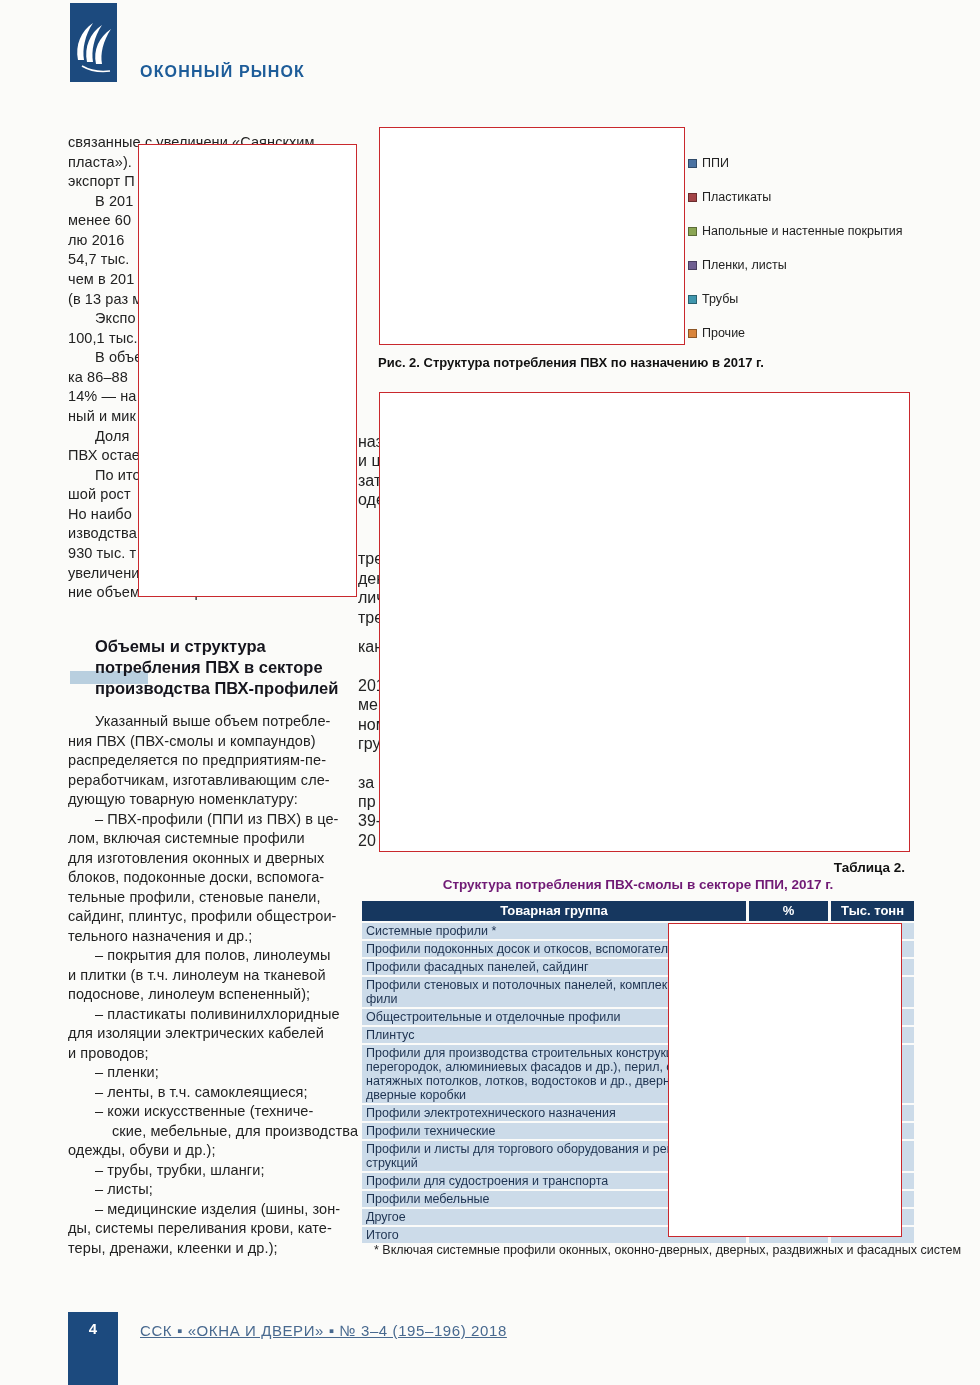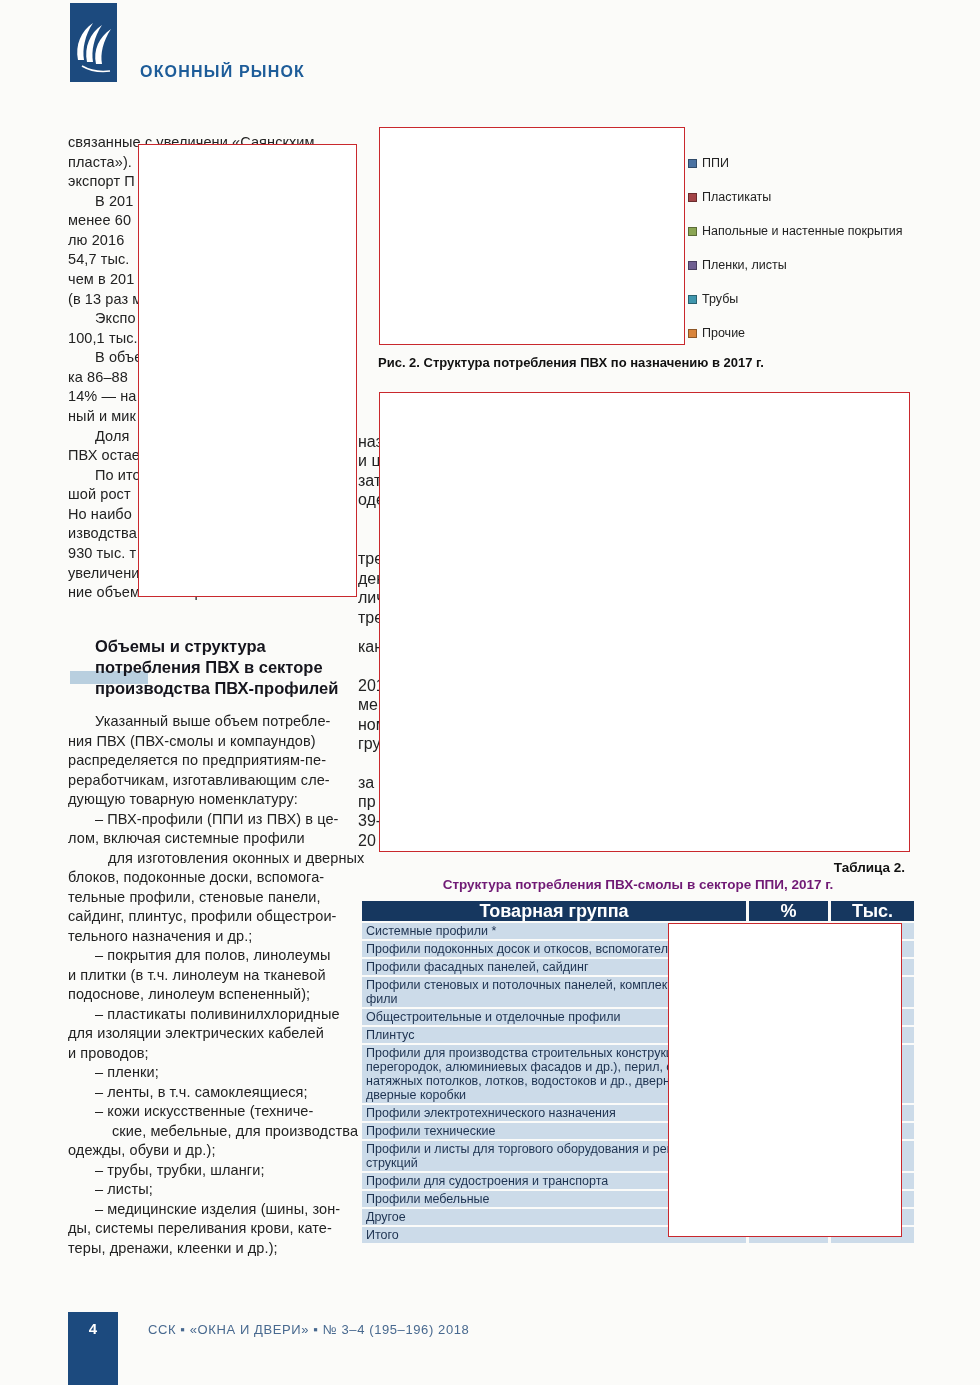--- a/index.html
+++ b/index.html
@@ -41,42 +41,42 @@
   .fig-caption{position:absolute; left:378px; top:355px; width:460px; z-index:2;
     font-size:13px; font-weight:bold; color:#111;}
   
   .table-label{position:absolute; left:705px; top:860px; width:200px; text-align:right;
     font-size:13.5px; font-weight:bold; color:#111; z-index:2;}
   .table-title{position:absolute; left:362px; top:877px; width:552px; text-align:center;
     font-size:13.5px; font-weight:bold; color:#701a75; z-index:2;}
   .table{position:absolute; left:362px; top:901px; width:552px; z-index:1;}
   .thead,.trow{display:grid; grid-template-columns:384px 79px 83px; column-gap:3px;}
   .thead{margin-bottom:2px;}
-  .thead > div{background:#16375f; color:#fff; font-weight:bold; font-size:18px;
+  .thead > div{background:#16375f; color:#fff; font-weight:bold; font-size:13px;
     height:20px; line-height:20px; text-align:center;}
   .trow{margin-bottom:2px;}
   .trow > div{background:#ccdbe9;}
   .trow .c1{padding:1px 0 1px 4px; font-size:12.5px; line-height:14px; color:#1d3250;
     white-space:nowrap; overflow:hidden;}
   .table-footnote{position:absolute; left:374px; top:1243px; width:580px; z-index:2;
     font-size:12.5px; color:#222; white-space:nowrap;}
   
   .mask{position:absolute; background:#ffffff; border:1.5px solid #c9282d;
     box-sizing:border-box; z-index:5;}
   #mask-a{left:138px; top:144px; width:219px; height:453px;}
   #mask-b{left:379px; top:127px; width:306px; height:218px;}
   #mask-c{left:379px; top:392px; width:531px; height:460px;}
   #mask-d{left:668px; top:923px; width:234px; height:314px;}
   
   .footer-square{position:absolute; left:68px; top:1312px; width:50px; height:73px;
     background:#1c4a7e; z-index:2;}
   .footer-page{color:#fff; font-size:15px; font-weight:bold; text-align:center;
     margin-top:8px;}
-  .footer-text{position:absolute; left:148px; top:1322px; font-size:13px;
-    letter-spacing:0.6px; color:#48698f; z-index:2; white-space:nowrap;}
+  .footer-text{position:absolute; left:140px; top:1322px; font-size:15px;
+    letter-spacing:0.6px; color:#48698f; z-index:2; white-space:nowrap;text-decoration:underline;}
 </style>
 </head>
 <body>
 
 <div id="page">
 
   <div class="logo">
     <svg width="47" height="79" viewBox="0 0 47 79">
       <rect width="47" height="79" fill="#1c4a7e"></rect>
       <path d="M8 57 C5 42 11 28 23 20 C15 32 12 46 14 57 Z" fill="#ffffff"></path>
@@ -143,21 +143,21 @@
   </div>
 
   <div class="colwrap">
       <div class="bodyline indent" style="top: 713px;">Указанный выше объем потребле-</div>
       <div class="bodyline" style="top: 732.5px;">ния ПВХ (ПВХ-смолы и компаундов)</div>
       <div class="bodyline" style="top: 752px;">распределяется по предприятиям-пе-</div>
       <div class="bodyline" style="top: 771.5px;">реработчикам, изготавливающим сле-</div>
       <div class="bodyline" style="top: 791px;">дующую товарную номенклатуру:</div>
       <div class="bodyline indent" style="top: 810.5px;">– ПВХ-профили (ППИ из ПВХ) в це-</div>
       <div class="bodyline" style="top: 830px;">лом, включая системные профили</div>
-      <div class="bodyline" style="top: 849.5px; margin-left: 40px;">для изготовления оконных и дверных</div>
+      <div class="bodyline" style="top: 849.5px;">для изготовления оконных и дверных</div>
       <div class="bodyline" style="top: 869px;">блоков, подоконные доски, вспомога-</div>
       <div class="bodyline" style="top: 888.5px;">тельные профили, стеновые панели,</div>
       <div class="bodyline" style="top: 908px;">сайдинг, плинтус, профили общестрои-</div>
       <div class="bodyline" style="top: 927.5px;">тельного назначения и др.;</div>
       <div class="bodyline indent" style="top: 947px;">– покрытия для полов, линолеумы</div>
       <div class="bodyline" style="top: 966.5px;">и плитки (в т.ч. линолеум на тканевой</div>
       <div class="bodyline" style="top: 986px;">подоснове, линолеум вспененный);</div>
       <div class="bodyline indent" style="top: 1005.5px;">– пластикаты поливинилхлоридные</div>
       <div class="bodyline" style="top: 1025px;">для изоляции электрических кабелей</div>
       <div class="bodyline" style="top: 1044.5px;">и проводов;</div>
@@ -306,20 +306,21 @@
         <div class="c3"></div>
       </div>
       <div class="trow">
         <div class="c1">
           <div>Итого</div>
         </div>
         <div class="c2"></div>
         <div class="c3"></div>
       </div>
     </div>
+  <div class="table-footnote">* Включая системные профили оконных, оконно-дверных, дверных, раздвижных и фасадных систем</div>
 
   <div class="mask" id="mask-a"></div>
   <div class="mask" id="mask-b"></div>
   <div class="mask" id="mask-c"></div>
   <div class="mask" id="mask-d"></div>
 
   <div class="footer-square">
     <div class="footer-page">4</div>
   </div>
   <div class="footer-text">ССК ▪ «ОКНА И ДВЕРИ» ▪ № 3–4 (195–196) 2018</div>

